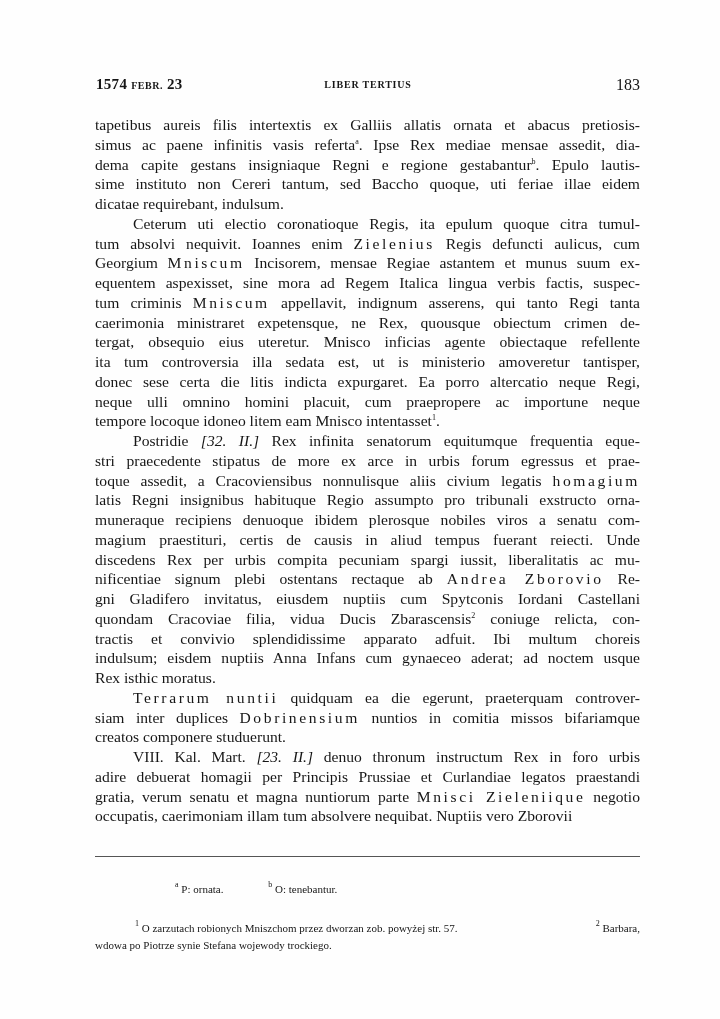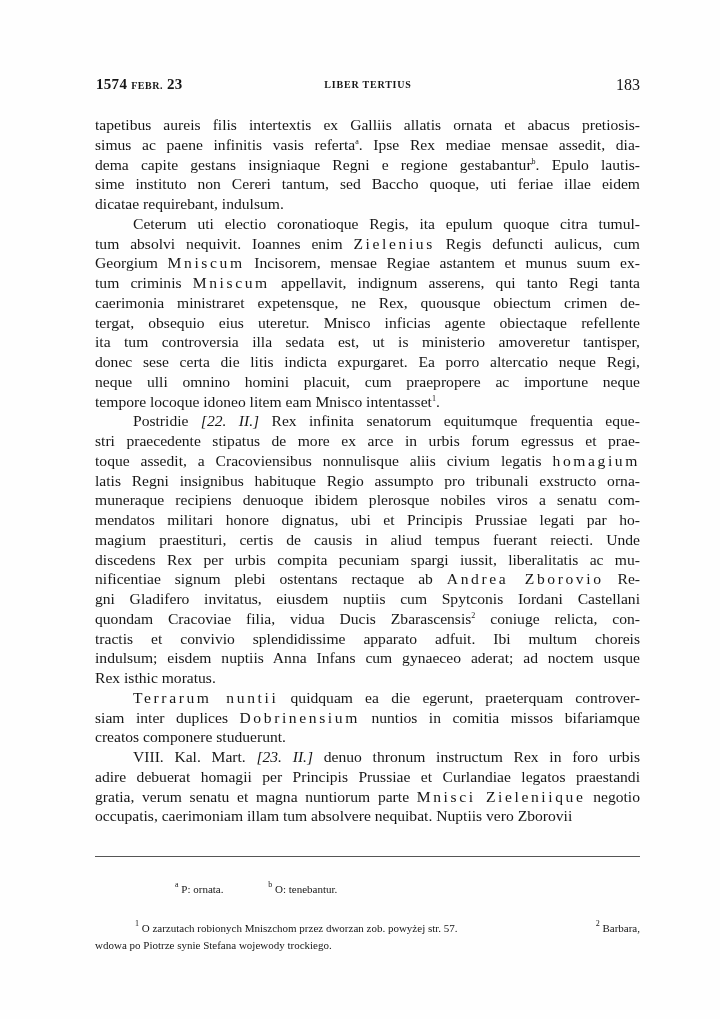--- a/index.html
+++ b/index.html
@@ -51,35 +51,35 @@
         <span class="line">tapetibus aureis filis intertextis ex Galliis allatis ornata et abacus pretiosis-</span>
         <span class="line">simus ac paene infinitis vasis referta<sup>a</sup>. Ipse Rex mediae mensae assedit, dia-</span>
         <span class="line">dema capite gestans insigniaque Regni e regione gestabantur<sup>b</sup>. Epulo lautis-</span>
         <span class="line">sime instituto non Cereri tantum, sed Baccho quoque, uti feriae illae eidem</span>
         <span class="line last">dicatae requirebant, indulsum.</span>
       </div>
       <div>
         <span class="line indent">Ceterum uti electio coronatioque Regis, ita epulum quoque citra tumul-</span>
         <span class="line">tum absolvi nequivit. Ioannes enim <span class="sp">Zielenius</span> Regis defuncti aulicus, cum</span>
         <span class="line">Georgium <span class="sp">Mniscum</span> Incisorem, mensae Regiae astantem et munus suum ex-</span>
+        <span class="line">equentem aspexisset, sine mora ad Regem Italica lingua verbis factis, suspec-</span>
         <span class="line">tum criminis <span class="sp">Mniscum</span> appellavit, indignum asserens, qui tanto Regi tanta</span>
         <span class="line">caerimonia ministraret expetensque, ne Rex, quousque obiectum crimen de-</span>
         <span class="line">tergat, obsequio eius uteretur. Mnisco inficias agente obiectaque refellente</span>
         <span class="line">ita tum controversia illa sedata est, ut is ministerio amoveretur tantisper,</span>
         <span class="line">donec sese certa die litis indicta expurgaret. Ea porro altercatio neque Regi,</span>
         <span class="line">neque ulli omnino homini placuit, cum praepropere ac importune neque</span>
         <span class="line last">tempore locoque idoneo litem eam Mnisco intentasset<sup>1</sup>.</span>
       </div>
       <div>
-        <span class="line indent">Postridie <span class="it">[22. II.]</span> Rex infinita senatorum equitumque frequentia eque-</span>
+        <span class="line indent">Postridie <span class="it">[32. II.]</span> Rex infinita senatorum equitumque frequentia eque-</span>
         <span class="line">stri praecedente stipatus de more ex arce in urbis forum egressus et prae-</span>
         <span class="line">toque assedit, a Cracoviensibus nonnulisque aliis civium legatis <span class="sp">homagium</span></span>
         <span class="line">latis Regni insignibus habituque Regio assumpto pro tribunali exstructo orna-</span>
         <span class="line">muneraque recipiens denuoque ibidem plerosque nobiles viros a senatu com-</span>
-        <span class="line">mendatos militari honore dignatus, ubi et Principis Prussiae legati par ho-</span>
         <span class="line">magium praestituri, certis de causis in aliud tempus fuerant reiecti. Unde</span>
         <span class="line">discedens Rex per urbis compita pecuniam spargi iussit, liberalitatis ac mu-</span>
         <span class="line">nificentiae signum plebi ostentans rectaque ab <span class="sp">Andrea Zborovio</span> Re-</span>
         <span class="line">gni Gladifero invitatus, eiusdem nuptiis cum Spytconis Iordani Castellani</span>
         <span class="line">quondam Cracoviae filia, vidua Ducis Zbarascensis<sup>2</sup> coniuge relicta, con-</span>
         <span class="line">tractis et convivio splendidissime apparato adfuit. Ibi multum choreis</span>
         <span class="line">indulsum; eisdem nuptiis Anna Infans cum gynaeceo aderat; ad noctem usque</span>
         <span class="line last">Rex isthic moratus.</span>
       </div>
       <div>

